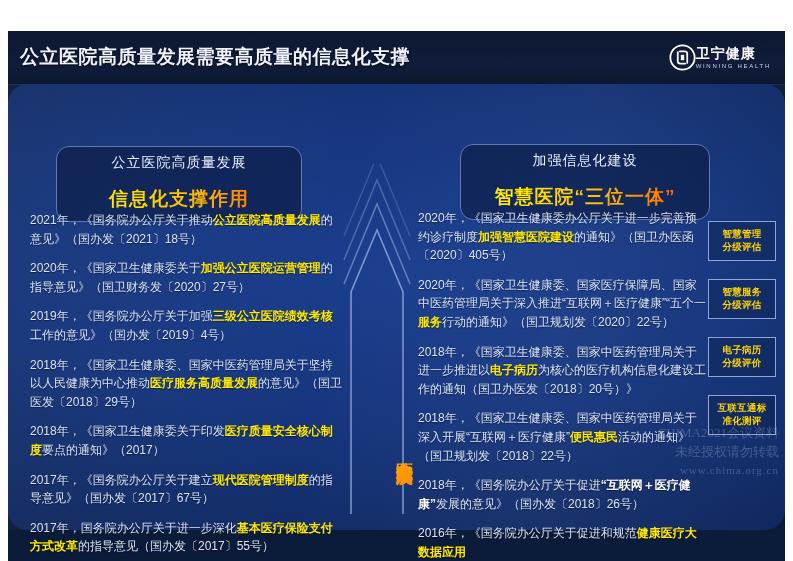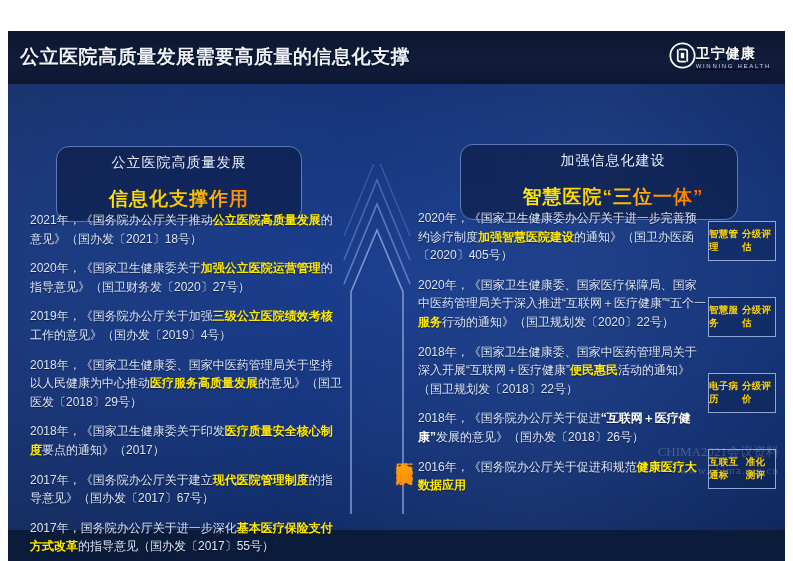--- a/index.html
+++ b/index.html
@@ -12,46 +12,47 @@
 
   
   #header{position:absolute;left:0;top:0;width:777px;height:53px;
           background:linear-gradient(180deg,#0d1730 0%,#101c3a 60%,#0c1730 100%);
           border-bottom:1px solid #1b2b52;}
   #header-title{position:absolute;left:12px;top:13px;
           font-size:19px;font-weight:bold;color:#eef3ff;letter-spacing:.5px;
           text-shadow:0 1px 2px rgba(0,0,0,.8);}
 
   #logo{position:absolute;right:14px;top:11px;height:30px;
-        display:flex;text-decoration:underline;}
+        display:flex;align-items:center;}
   #logo-mark{width:27px;height:27px;flex:0 0 27px;}
   #logo-text{display:flex;flex-direction:column;justify-content:center;line-height:1;}
   #logo-cn{font-size:14px;font-weight:bold;color:#ffffff;letter-spacing:1px;}
   #logo-en{font-size:6px;color:#c7d4ef;letter-spacing:1.7px;margin-top:3px;}
 
   
   #body{position:absolute;left:0;top:53px;width:777px;height:446px;
         background:
           radial-gradient(ellipse 120% 95% at 50% 42%,#1b3f8f 0%,#16357c 38%,#112a62 68%,#0c1e4a 100%);
+        border-radius: 20px;
   }
   
   #sheen{position:absolute;left:0;top:0;width:777px;height:446px;
          background:linear-gradient(100deg,rgba(255,255,255,.035) 0%,rgba(255,255,255,0) 42%,rgba(255,255,255,.03) 70%,rgba(255,255,255,0) 100%);
          pointer-events:none;}
 
   
   .panel-head{position:absolute;border:1px solid #5c79b8;border-radius:13px;
               background:rgba(9,22,56,.55);
               text-align:center;padding:7px 0 9px 0;}
   .ph-line1{font-size:14px;color:#e8eeff;letter-spacing:1px;}
   .ph-line2{font-size:19px;font-weight:bold;letter-spacing:1px;margin-top:14px;
             background:linear-gradient(90deg,#fff33b 0%,#ffe600 22%,#ffbf00 55%,#ff8400 78%,#ef3a22 100%);
             -webkit-background-clip:text;background-clip:text;color:transparent;}
   #panel-head-left{left:48px;top:62px;width:244px;}
-  #panel-head-right{left:452px;top:60px;width:248px;padding-left:28px;}
+  #panel-head-right{left:452px;top:60px;width:248px;}
 
   
   .col{position:absolute;}
   #col-left{left:22px;top:127px;width:312px;}
   #col-right{left:410px;top:125px;width:290px;}
   .policy{color:#dbe4f7;font-size:12px;line-height:1.55;margin-bottom:11px;
           text-shadow:0 1px 1px rgba(0,0,0,.45);}
   .hl{color:#ffe900;font-weight:bold;}
   .hl-b{color:#ffffff;font-weight:bold;}
 
@@ -62,22 +63,22 @@
       text-align:center;font-size:17px;font-weight:bold;letter-spacing:1px;
       writing-mode:vertical-rl;text-orientation:upright;
       height:240px;margin:0 auto;display:block;
       background:linear-gradient(180deg,#ffe83c 0%,#ffd400 18%,#ffae00 48%,#ff7b10 74%,#ef2f16 100%);
       -webkit-background-clip:text;background-clip:text;color:transparent;}
   #arrow-text-wrap{position:absolute;left:0;top:84px;width:78px;display:flex;justify-content:center;}
 
   
   #badges{position:absolute;left:700px;top:137px;width:68px;}
   .badge{border:1px solid #8fa6d6;background:rgba(10,28,70,.35);
-         width:66px;height:38px;margin-bottom:36px;
-         display:flex;flex-direction:row;align-items:center;justify-content:center;
+         width:66px;height:38px;margin-bottom:18px;
+         display:flex;flex-direction:column;align-items:center;justify-content:center;
          color:#ffd400;font-size:9.5px;font-weight:bold;line-height:1.35;letter-spacing:.3px;}
 
   
   #watermark{position:absolute;right:6px;bottom:52px;width:200px;
              text-align:right;color:rgba(200,215,245,.26);
              font-family:Liberation Serif, serif;
              font-size:13px;line-height:1.5;pointer-events:none;}
   #wm3{font-size:11px;letter-spacing:1px;}
 </style>
 </head>
@@ -122,20 +123,21 @@
         <div class="policy"><span>2020年，《国家卫生健康委关于</span><span class="hl">加强公立医院运营管理</span><span>的指导意见》（国卫财务发〔2020〕27号）</span></div>
         <div class="policy"><span>2019年，《国务院办公厅关于加强</span><span class="hl">三级公立医院绩效考核</span><span>工作的意见》（国办发〔2019〕4号）</span></div>
         <div class="policy"><span>2018年，《国家卫生健康委、国家中医药管理局关于坚持以人民健康为中心推动</span><span class="hl">医疗服务高质量发展</span><span>的意见》（国卫医发〔2018〕29号）</span></div>
         <div class="policy"><span>2018年，《国家卫生健康委关于印发</span><span class="hl">医疗质量安全核心制度</span><span>要点的通知》（2017）</span></div>
         <div class="policy"><span>2017年，《国务院办公厅关于建立</span><span class="hl">现代医院管理制度</span><span>的指导意见》（国办发〔2017〕67号）</span></div>
         <div class="policy"><span>2017年，国务院办公厅关于进一步深化</span><span class="hl">基本医疗保险支付方式改革</span><span>的指导意见（国办发〔2017〕55号）</span></div>
       </div>
     <div class="col" id="col-right">
         <div class="policy"><span>2020年，《国家卫生健康委办公厅关于进一步完善预约诊疗制度</span><span class="hl">加强智慧医院建设</span><span>的通知》（国卫办医函〔2020〕405号）</span></div>
         <div class="policy"><span>2020年，《国家卫生健康委、国家医疗保障局、国家中医药管理局关于深入推进“互联网＋医疗健康”“五个一</span><span class="hl">服务</span><span>行动的通知》（国卫规划发〔2020〕22号）</span></div>
+        <div class="policy"><span>2018年，《国家卫生健康委、国家中医药管理局关于进一步推进以</span><span class="hl">电子病历</span><span>为核心的医疗机构信息化建设工作的通知（国卫办医发〔2018〕20号）》</span></div>
         <div class="policy"><span>2018年，《国家卫生健康委、国家中医药管理局关于深入开展“互联网＋医疗健康”</span><span class="hl">便民惠民</span><span>活动的通知》（国卫规划发〔2018〕22号）</span></div>
         <div class="policy"><span>2018年，《国务院办公厅关于促进</span><span class="hl-b">“互联网＋医疗健康”</span><span>发展的意见》（国办发〔2018〕26号）</span></div>
         <div class="policy"><span>2016年，《国务院办公厅关于促进和规范</span><span class="hl">健康医疗大数据应用</span></div>
       </div>
 
     <div id="arrow">
       <svg width="78" height="350" viewBox="0 0 78 350">
         <g fill="none" stroke-linejoin="miter">
           <path d="M6 120 L39 40 L72 120" stroke="#6d86c4" stroke-width="1.6" opacity=".85"></path>
           <path d="M6 96 L39 16 L72 96" stroke="#6d86c4" stroke-width="1.6" opacity=".6"></path>
@@ -162,17 +164,18 @@
           <span>分级评价</span>
         </div>
         <div class="badge">
           <span>互联互通标</span>
           <span>准化测评</span>
         </div>
       </div>
 
     <div id="watermark">
       <div>CHIMA2021会议资料</div>
+      <div>未经授权请勿转载</div>
       <div id="wm3">www.chima.org.cn</div>
     </div>
 
   </div>
 </div>
 
 </body></html>

